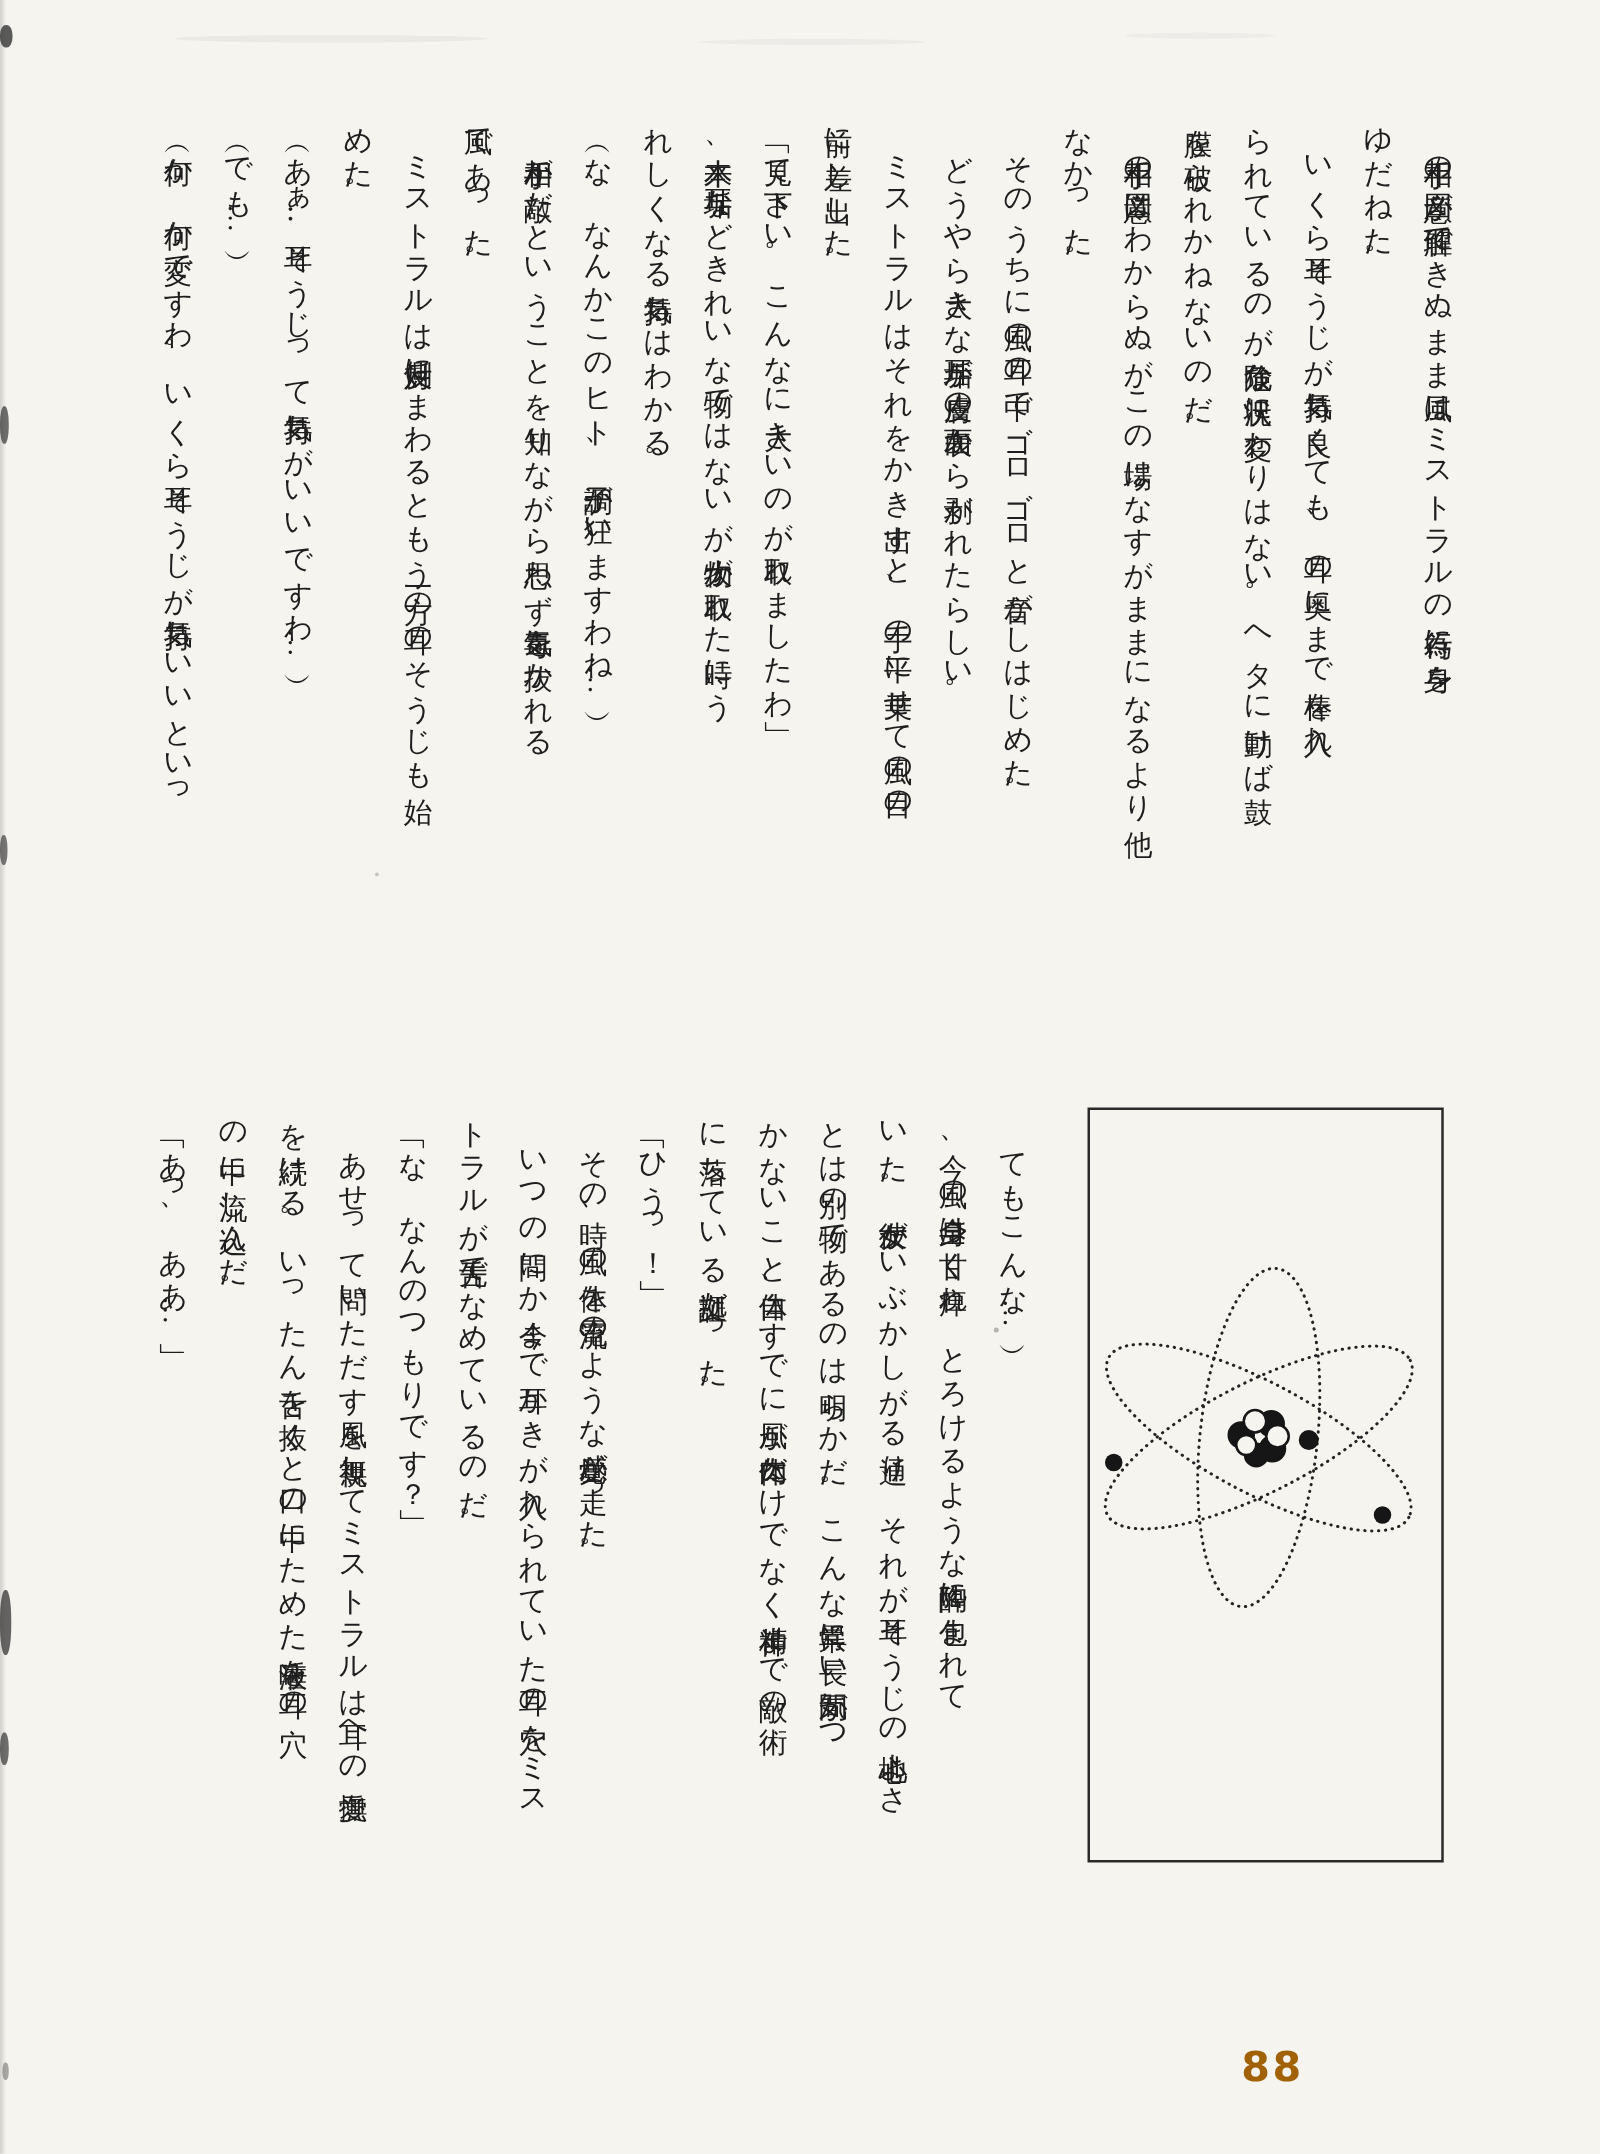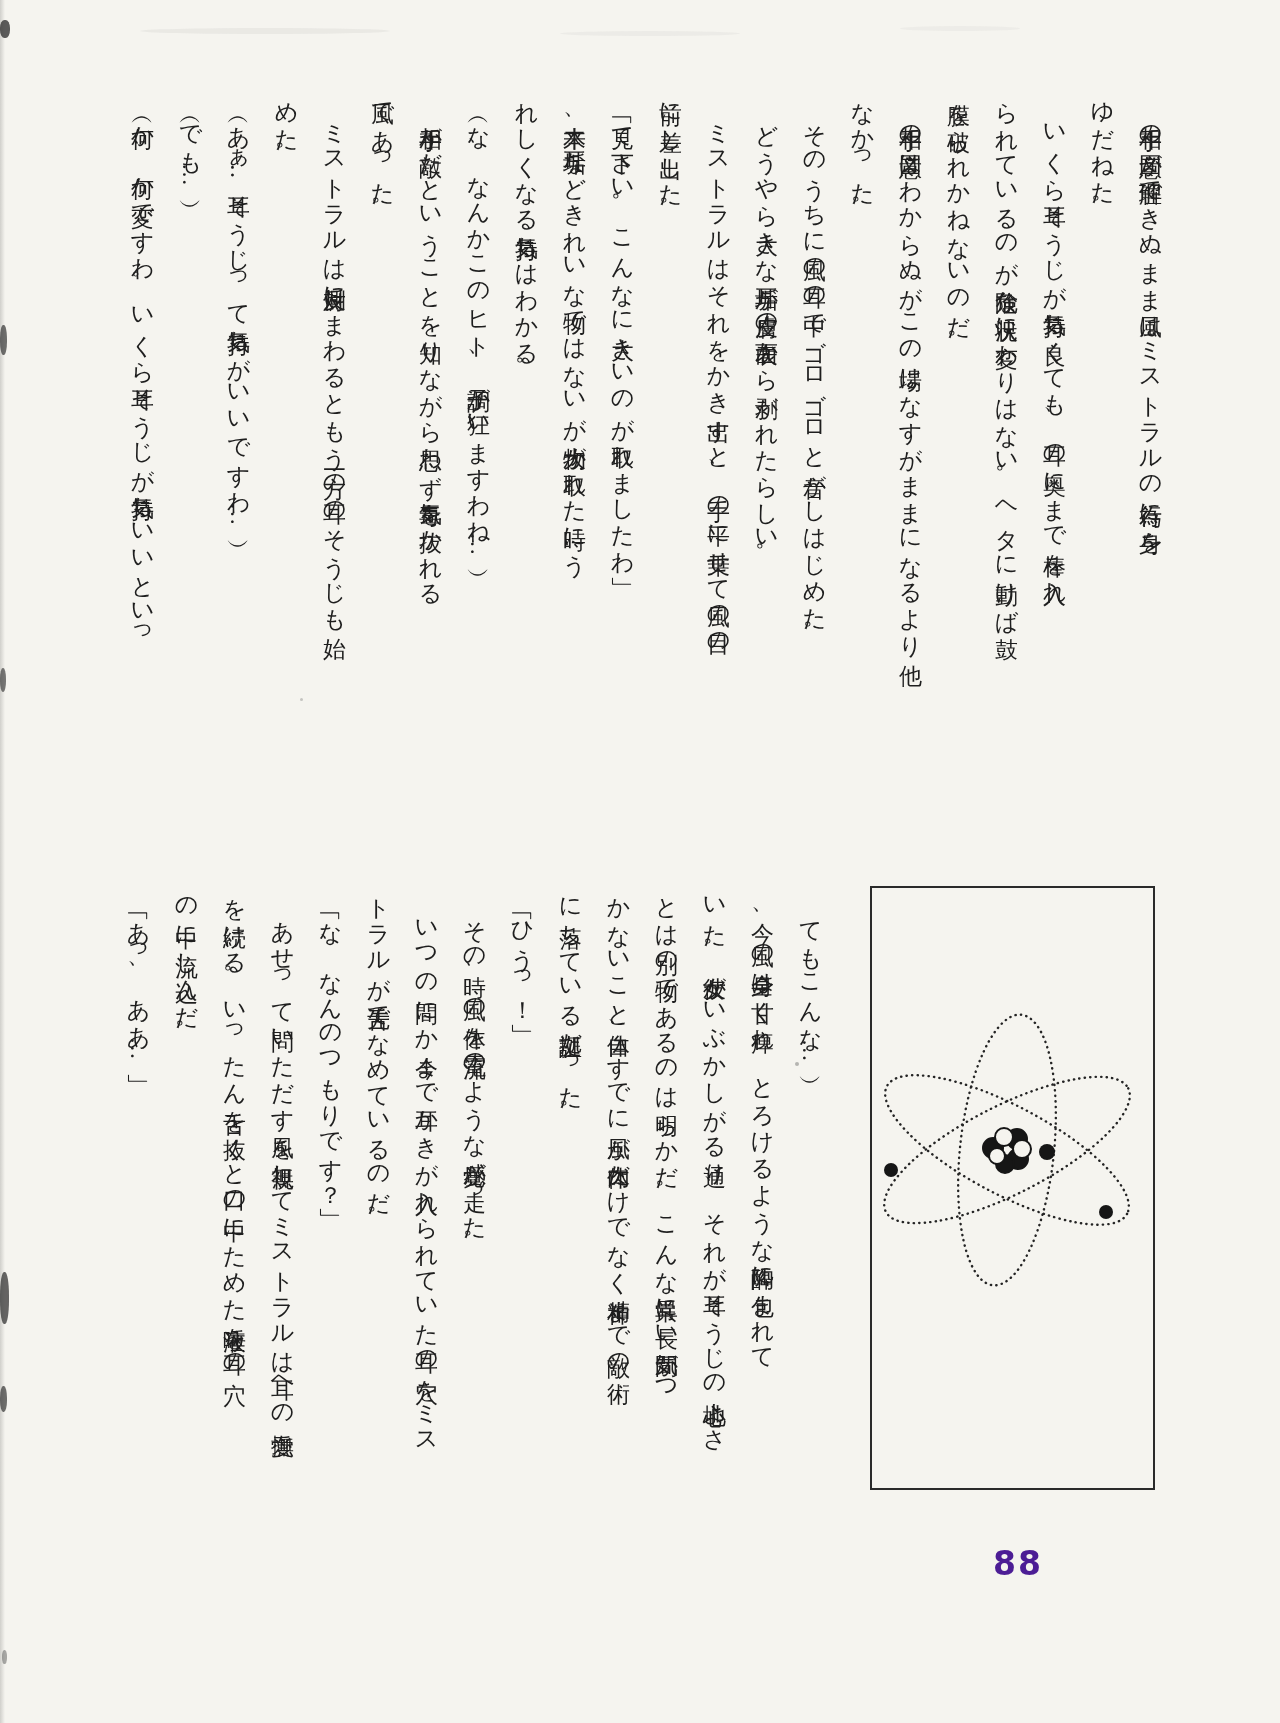--- a/index.html
+++ b/index.html
@@ -25,23 +25,23 @@
 
   
   .figure-box{
     position:absolute;left:870px;top:886px;width:281px;height:600px;
     border:2px solid #2a2a2a;background:transparent;
   }
   .figure-box svg{display:block;}
 
   
   .page-number{
-    position:absolute;left:993px;top:1544px;
+    position:absolute;left:993px;top:1634px;
     font-family:"DejaVu Sans","Liberation Sans",sans-serif;
-    font-weight:bold;font-size:33px;color:#4c1d95;letter-spacing:2px;
+    font-weight:bold;font-size:33px;color:#a16207;letter-spacing:2px;
   }
 
   
   .artifact{position:absolute;background:#333;border-radius:45%;}
   .a1{left:0;top:20px;width:10px;height:18px;opacity:.8;}
   .a2{left:0;top:325px;width:7px;height:30px;opacity:.7;}
   .a3{left:0;top:668px;width:6px;height:24px;opacity:.65;}
   .a4{left:0;top:1272px;width:9px;height:52px;opacity:.75;}
   .a5{left:0;top:1386px;width:7px;height:26px;opacity:.7;}
   .a6{left:2px;top:1650px;width:5px;height:14px;opacity:.4;}

